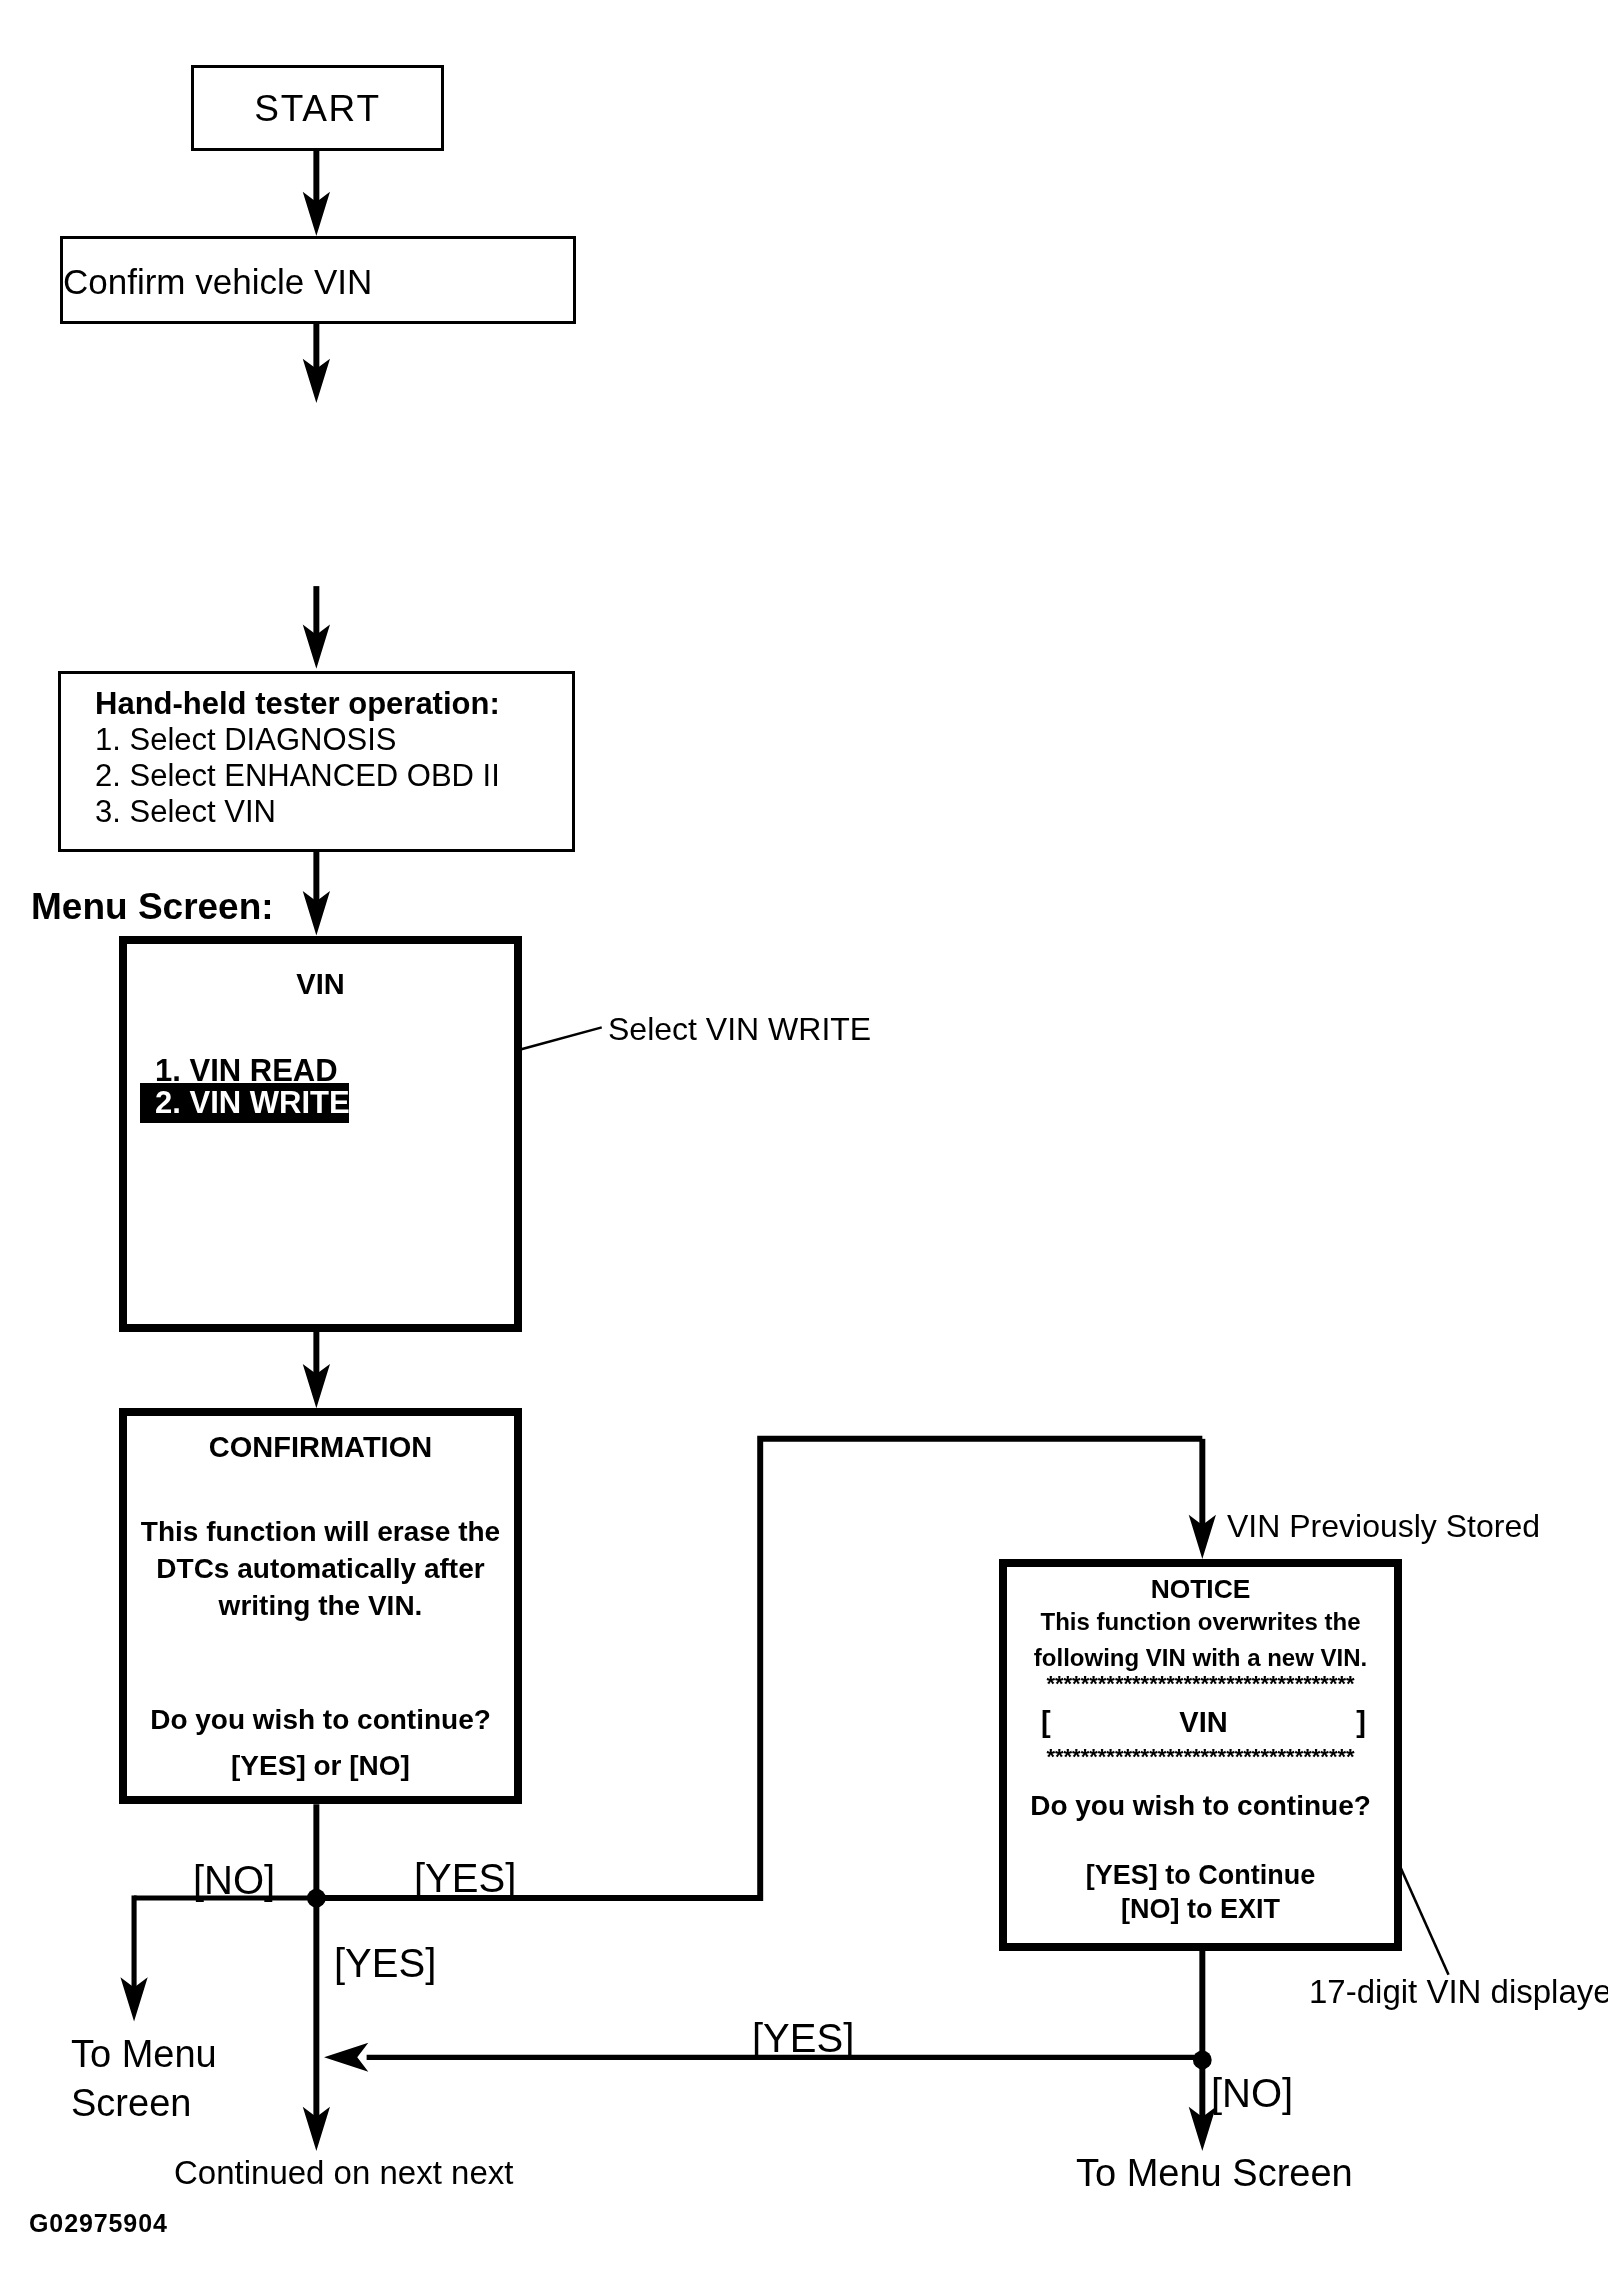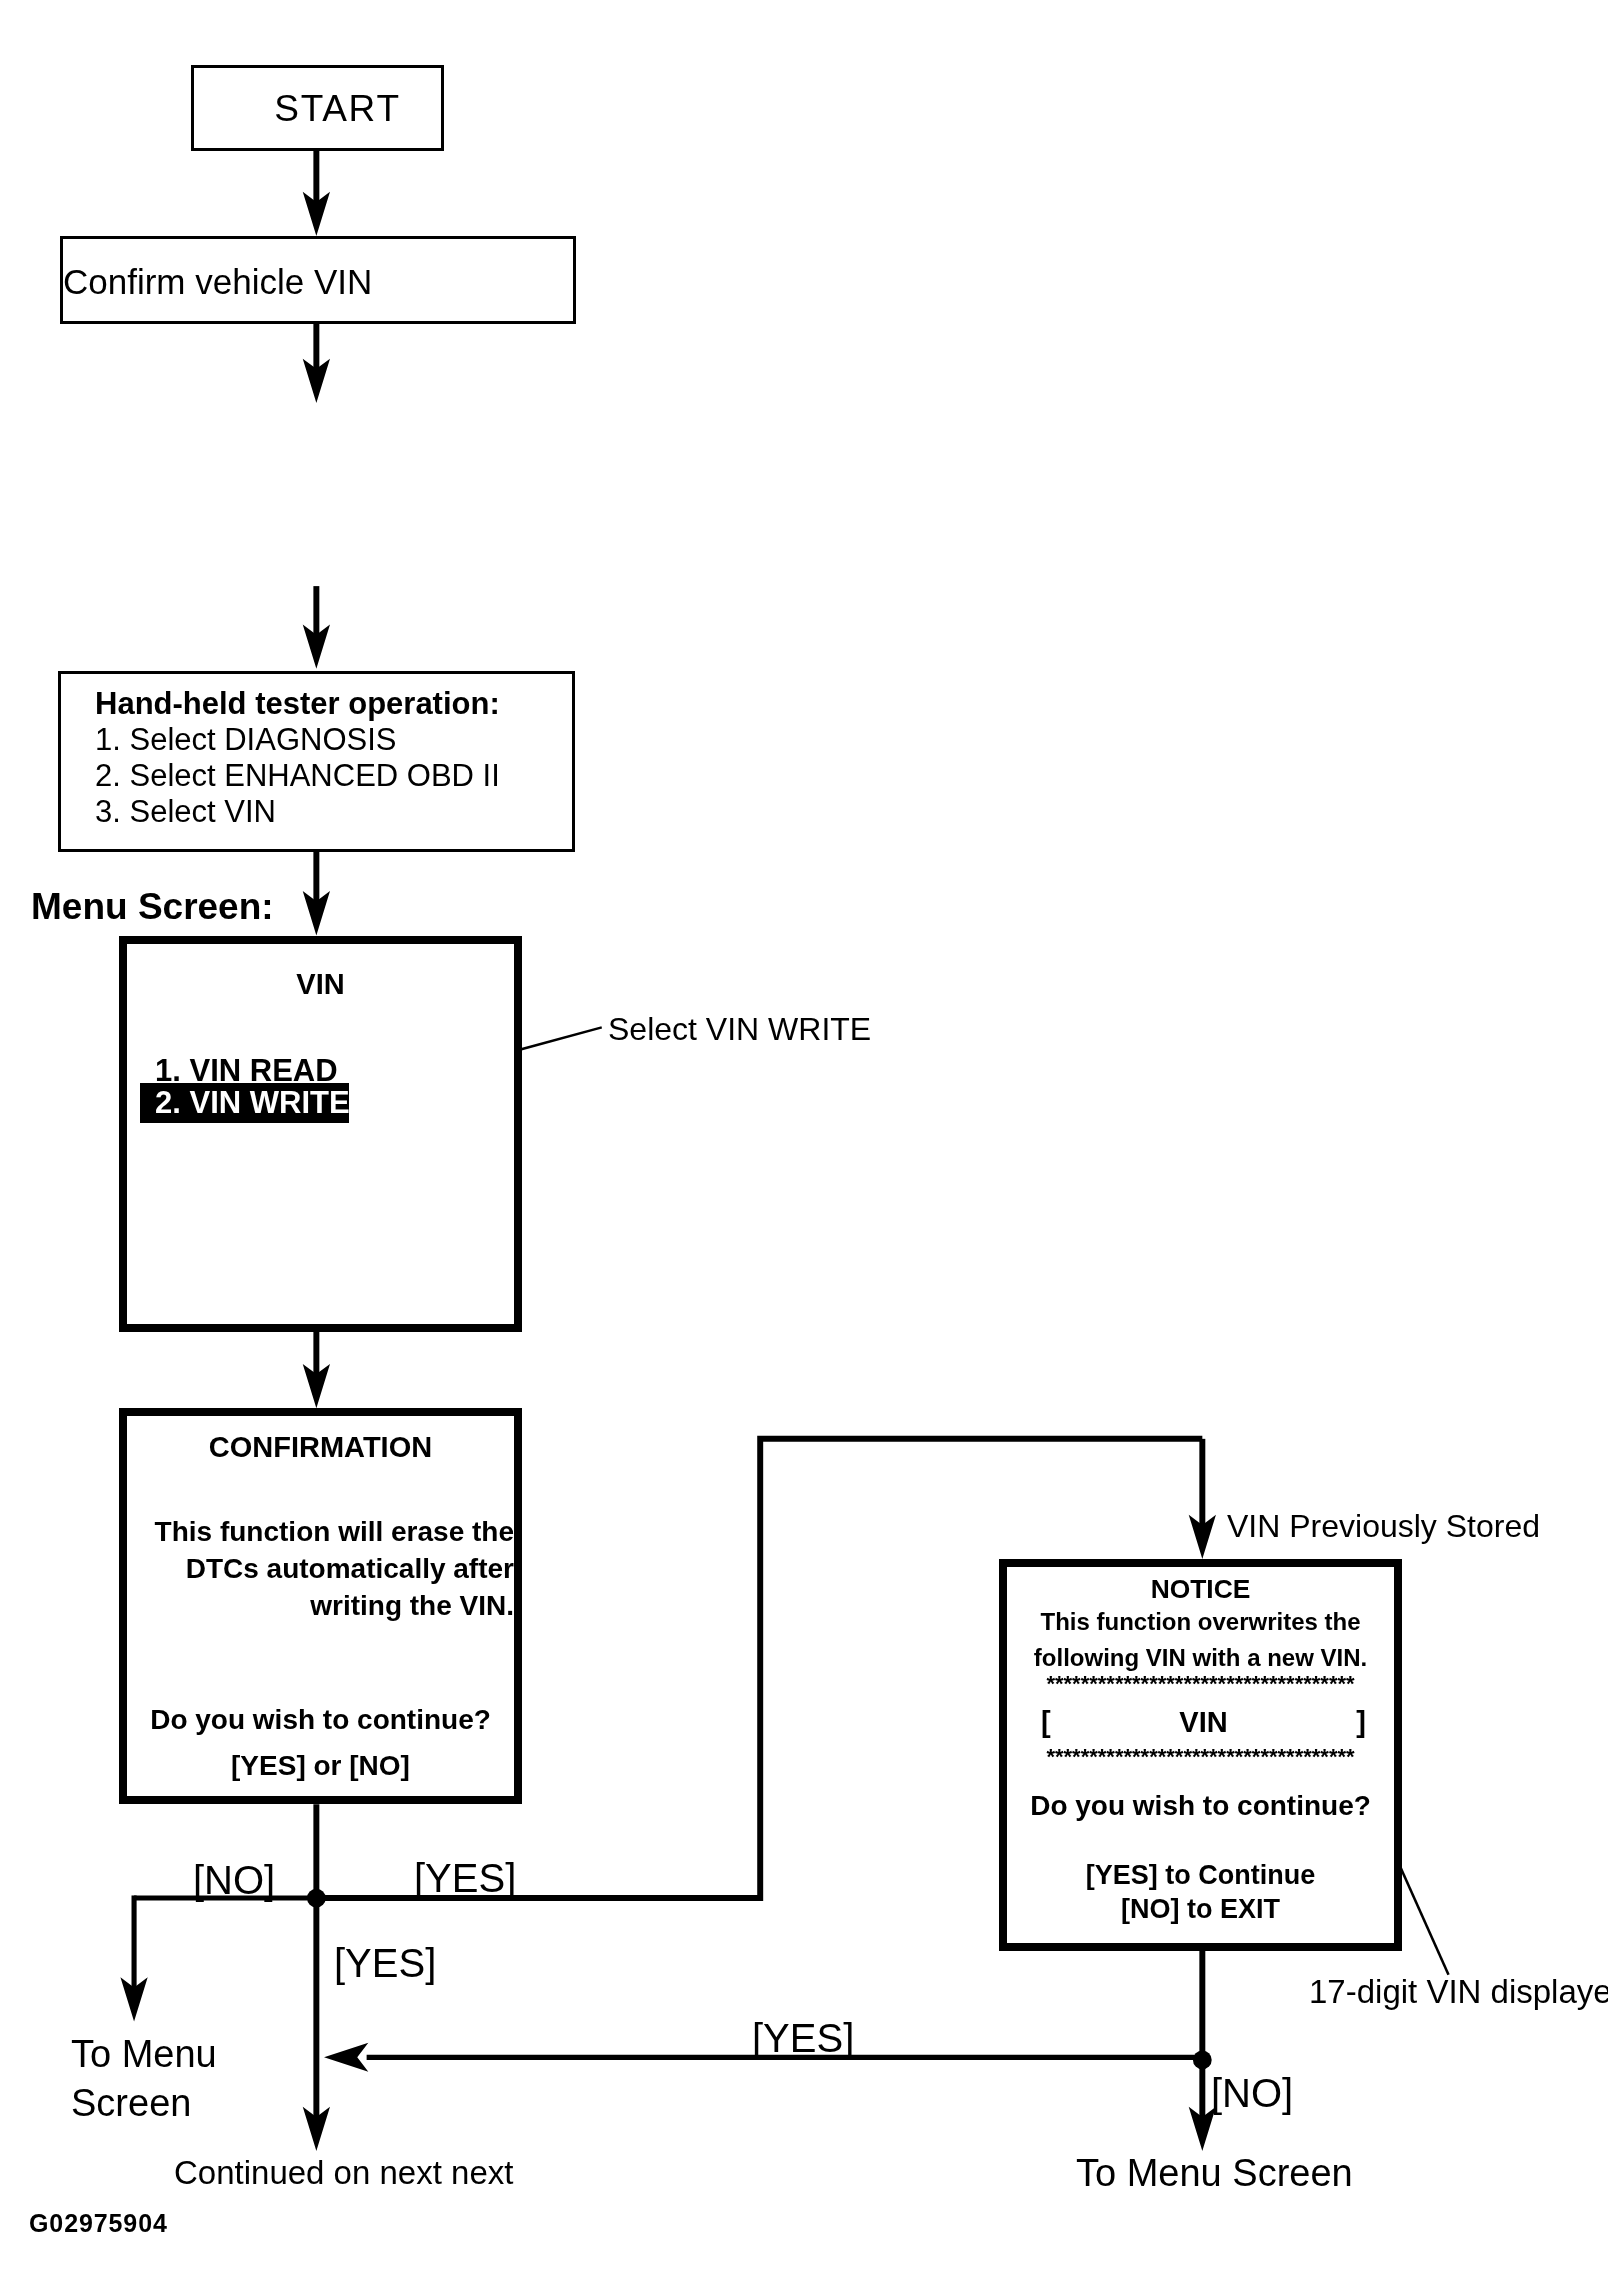--- a/index.html
+++ b/index.html
@@ -8,21 +8,21 @@
   #wires { position: absolute; left: 0; top: 0; width: 1609px; height: 2295px; }
 
   .box { position: absolute; box-sizing: border-box; background: #fff; }
   .thin  { border: 3.4px solid #000; }
   .thick { border: 8.5px solid #000; }
 
   .txt { position: absolute; white-space: nowrap; }
 
   
   #start-box        { left: 191px; top: 65px;  width: 253px; height: 86px; }
-  #start-box .lbl   { position: absolute; left: 0; width: 100%; top: 20.4px; font-size: 37px; text-align: center; letter-spacing: 1.7px; padding-left: 20px; }
+  #start-box .lbl   { position: absolute; left: 0; width: 100%; top: 20.4px; font-size: 37px; text-align: center; letter-spacing: 1.7px; }
   #confirm-box      { left: 60px;  top: 236px; width: 516px; height: 88px; }
   #confirm-box .lbl { position: absolute; left: 0; width: 100%; top: 23px; font-size: 35px; text-align: left; }
 
   #prep-box         { left: 58px;  top: 403px; width: 517px; height: 183px; }
   #prep-box .lines  { position: absolute; left: 29px; top: 19px; font-size: 31px; line-height: 32px; }
   #tester-box       { left: 58px;  top: 671px; width: 517px; height: 181px; }
   #tester-box .lines{ position: absolute; left: 34px; top: 12px; font-size: 31px; line-height: 36px; }
   .bold { font-weight: bold; }
 
   
@@ -32,21 +32,21 @@
   #vin-box { left: 119px; top: 936px; width: 403px; height: 396px; }
   #vin-box .title { position: absolute; left: 0; width: 100%; top: 24px; font-size: 29px; font-weight: bold; text-align: center; }
   #vin-item-read  { position: absolute; left: 28px; top: 109px; font-size: 31px; font-weight: bold; white-space: nowrap; }
   #vin-item-write { position: absolute; left: 12.8px; top: 139px; width: 209px; height: 40px; background: #000; color: #fff;
                     font-size: 31px; font-weight: bold; line-height: 40px; padding-left: 15.3px; box-sizing: border-box; white-space: nowrap; }
   #select-vin-write-label { left: 608px; top: 1011px; font-size: 32px; }
 
   
   #confirmation-box { left: 119px; top: 1408px; width: 403px; height: 396px; }
   #confirmation-box .title { position: absolute; left: 0; width: 100%; top: 14.5px; font-size: 29px; font-weight: bold; text-align: center; }
-  #confirmation-box .para  { position: absolute; left: 0; width: 100%; top: 97px; font-size: 28px; font-weight: bold; line-height: 37px; text-align: right; }
+  #confirmation-box .para  { position: absolute; left: 0; width: 100%; top: 97px; font-size: 28px; font-weight: bold; line-height: 37px; text-align: center; }
   #confirmation-box .question { position: absolute; left: 0; width: 100%; top: 288px; font-size: 28px; font-weight: bold; text-align: center; }
   #confirmation-box .options  { position: absolute; left: 0; width: 100%; top: 334px; font-size: 28px; font-weight: bold; text-align: center; }
 
   
   #notice-box { left: 999px; top: 1559px; width: 403px; height: 392px; }
   #notice-box .title { position: absolute; left: 0; width: 100%; top: 6.8px;  font-size: 26.4px; font-weight: bold; text-align: center; }
   #notice-box .para  { position: absolute; left: 0; width: 100%; top: 37px; font-size: 24px; font-weight: bold; line-height: 36px; text-align: center; }
   .ast-row { position: absolute; left: 0; width: 100%; font-size: 22px; font-weight: bold; text-align: center; letter-spacing: 0px; }
   #ast-1 { top: 104px; }
   #ast-2 { top: 177px; }

